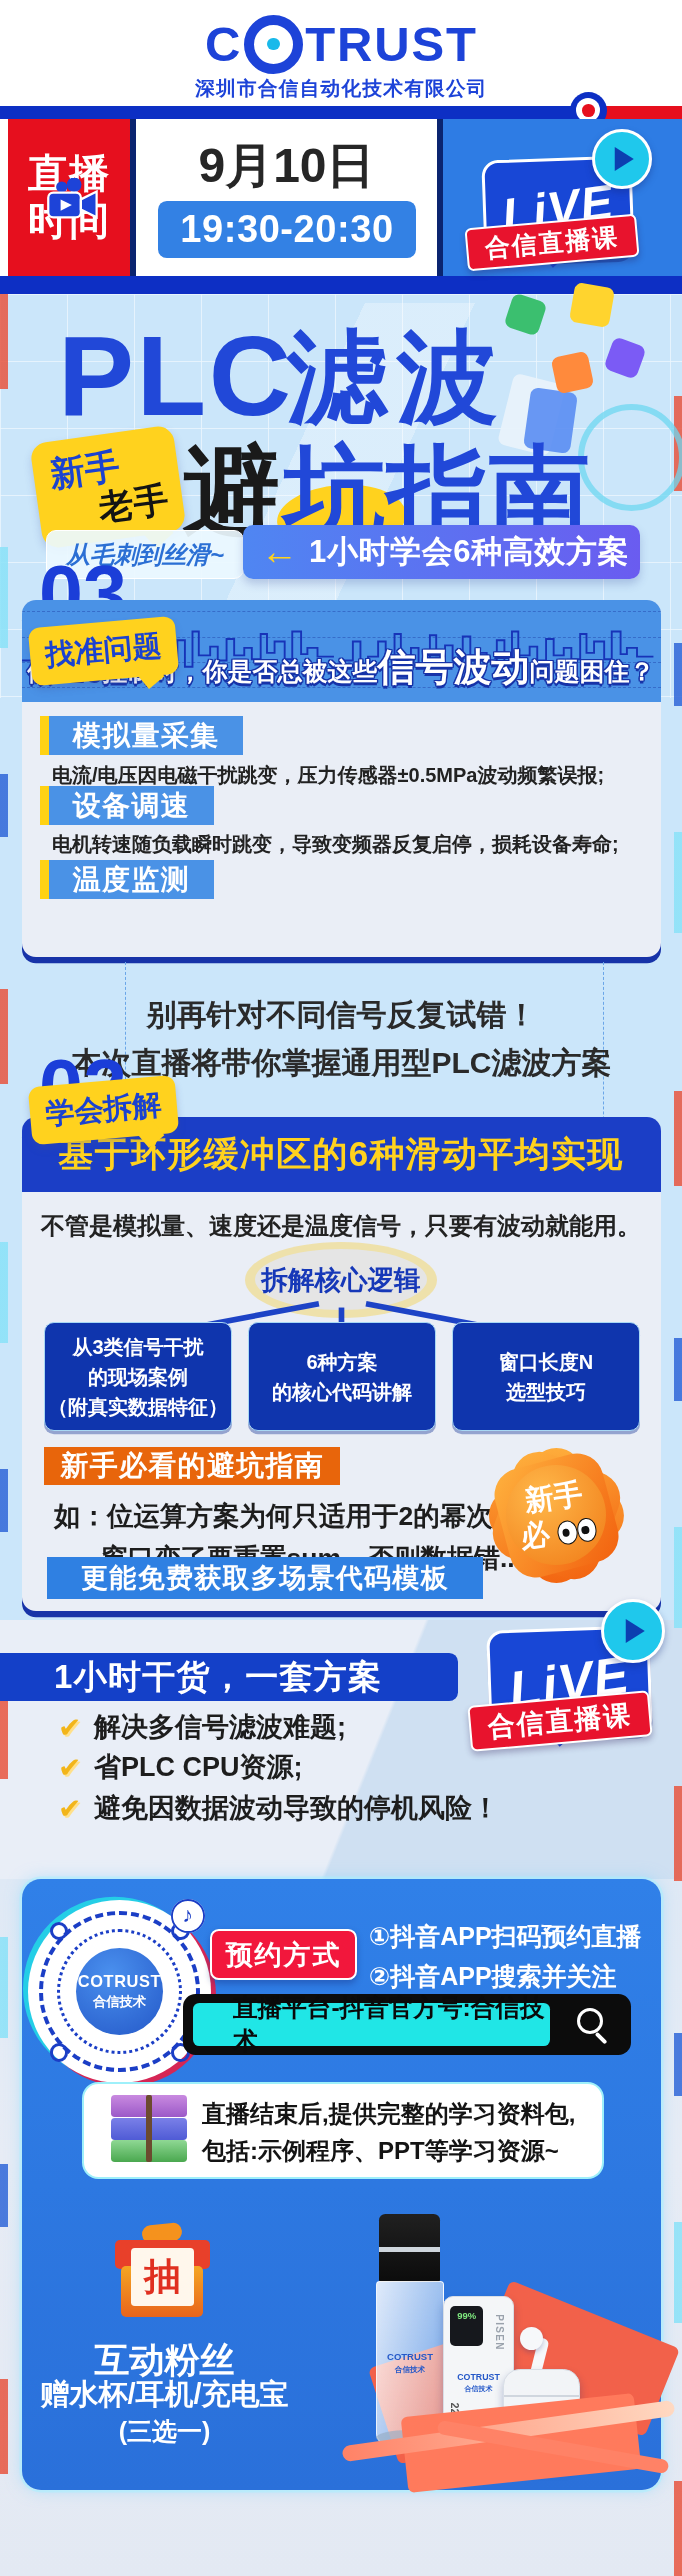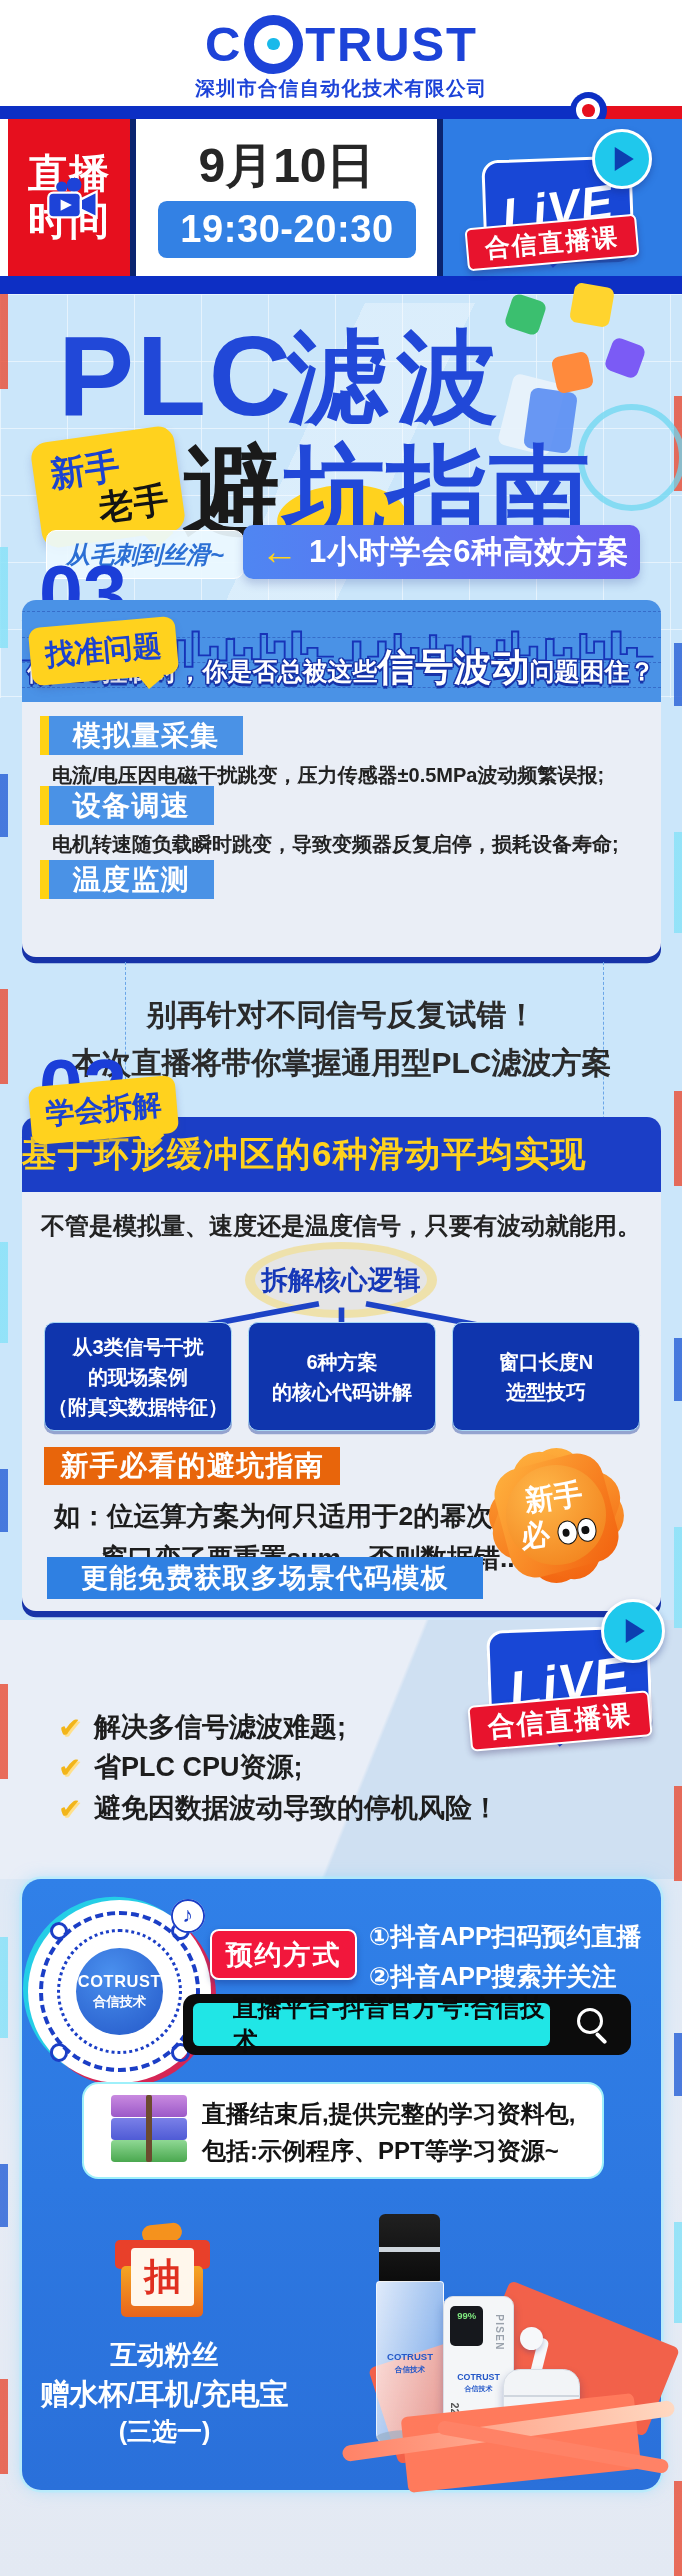--- a/index.html
+++ b/index.html
@@ -138,21 +138,21 @@
 
   .vdash{top:962px;height:272px;border-left:1.9px dashed #6aa6e8;}
   .vd1{left:125px;} .vd2{left:603px;}
   .interlude{left:0;width:683px;text-align:center;font-size:30px;font-weight:900;color:#2a2a2a;}
   .il1{top:995px;} .il2{top:1043px;}
 
   
   .card2{left:21.5px;top:1117px;width:639px;height:494px;background:#eaeef6;border-radius:14px;
          box-shadow:0 6.3px 0 #1733a8;}
   .card2-head{left:21.5px;top:1117px;width:639px;height:75px;background:#1b3ec6;border-radius:14px 14px 0 0;
-         display:flex;align-items:center;}
+         display:flex;align-items:center;justify-content:center;}
   .card2-head span{font-size:35px;font-weight:900;color:#ffd21e;letter-spacing:1.3px;}
   .intro{left:21.5px;top:1210px;width:639px;text-align:center;font-size:24px;font-weight:700;color:#222222;}
   .halo{left:245px;top:1242px;width:192px;height:76px;background:rgba(245,205,60,.40);border-radius:50%;}
   .core{left:255px;top:1249px;width:172px;height:61px;background:#e5e5e5;border-radius:50%;
         display:flex;align-items:center;justify-content:center;}
   .core span{font-size:26.5px;font-weight:900;color:#1638b8;}
   .links{left:21.5px;top:1300px;width:639px;height:49px;}
   .dbox{top:1322px;width:186px;height:107px;background:#0f35ad;border:1.9px solid #a8d8f4;border-radius:10px;
         box-shadow:0 3.2px 0 rgba(20,50,150,.4);display:flex;flex-direction:column;align-items:center;justify-content:center;}
   .dbox div{font-size:20px;font-weight:800;color:#ffffff;line-height:1.5;text-align:center;}
@@ -219,21 +219,21 @@
 
   
   .gift{left:115px;top:2226px;width:95px;height:93px;}
   .gift .bow{position:absolute;left:27px;top:-2.5px;width:40px;height:17.7px;background:#f5921d;border-radius:8.8px;transform:rotate(-6deg);}
   .gift .lid{position:absolute;left:0;top:14px;width:95px;height:29px;background:#e8402a;border-radius:5px;}
   .gift .base{position:absolute;left:6.3px;top:40px;width:82px;height:51px;background:linear-gradient(180deg,#f5a623,#e8641c);border-radius:5px;}
   .gift .panelw{position:absolute;left:16px;top:21.5px;width:63px;height:58px;background:#fff7ec;border-radius:3.8px;
         display:flex;align-items:center;justify-content:center;}
   .gift .panelw span{font-size:37px;font-weight:900;color:#e03020;}
   .lot{left:38px;width:253px;text-align:center;color:#ffffff;font-weight:900;}
-  .lot1{top:2337px;font-size:27px;} .lot2{top:2375px;font-size:29px;} .lot3{top:2415px;font-size:25px;font-weight:800;}
+  .lot1{top:2337px;font-size:35px;} .lot2{top:2375px;font-size:29px;} .lot3{top:2415px;font-size:25px;font-weight:800;}
 
   .flap{background:#f2614a;border-radius:6.3px;}
   .flap1{left:379px;top:2337px;width:189px;height:101px;transform:rotate(-18deg);}
   .flap2{left:486px;top:2311px;width:183px;height:95px;transform:rotate(22deg);}
   .flap3{left:404px;top:2405px;width:234px;height:76px;background:#ff7a5c;transform:rotate(-6deg);}
   .ribbon1{left:341px;top:2423px;width:335px;height:16.4px;background:linear-gradient(90deg,#ff8266,#ffd9c2);border-radius:8.2px;transform:rotate(-8deg);}
   .ribbon2{left:436px;top:2440px;width:234px;height:14px;background:#ff8266;border-radius:7px;transform:rotate(10deg);}
 
   .bottle-cap{left:379px;top:2214px;width:61px;height:68px;background:linear-gradient(180deg,#202020,#0c0c0c);border-radius:6.3px 6.3px 2.5px 2.5px;}
   .bottle-cap::after{content:"";position:absolute;left:0;top:33px;width:61px;height:5px;background:#cfd6dd;}
@@ -443,20 +443,23 @@
     <div class="b1"></div>
       <div class="b2"></div>
       <div class="b3"></div>
       <div class="bc"></div>
     <div class="bt">
       <div>新手</div>
       <div><span>必</span> <span class="eye"></span><span class="eye"></span></div>
     </div>
   </div>
 
+  <div class="abs banner">
+    <span>1小时干货，一套方案</span>
+  </div>
   <div class="abs live-tail lb2-tail"></div>
   <div class="abs live-bubble lb2-bubble">
     <span class="live-word lb2-word">LiVE</span>
   </div>
   <div class="abs live-ribbon lb2-ribbon">
     <span>合信直播课</span>
   </div>
   <div class="abs live-play lb2-play">
       <i></i>
     </div>

